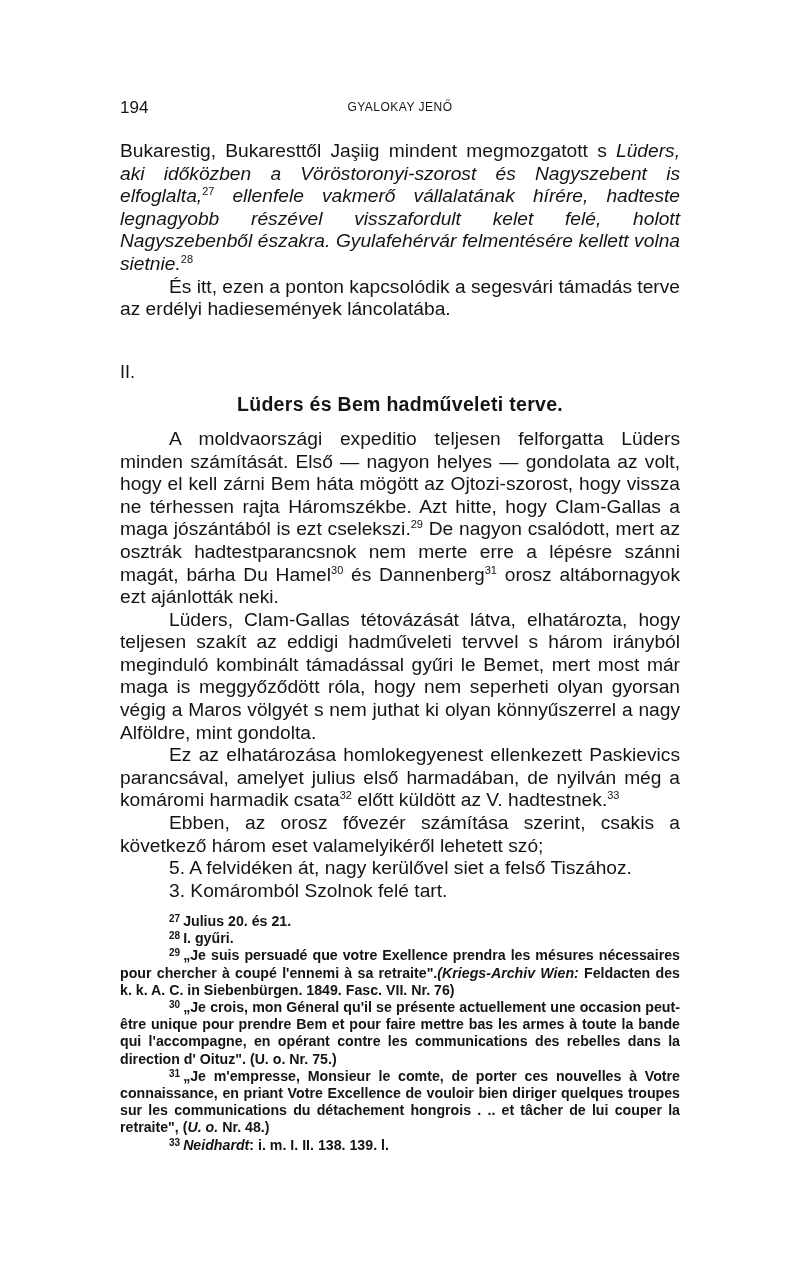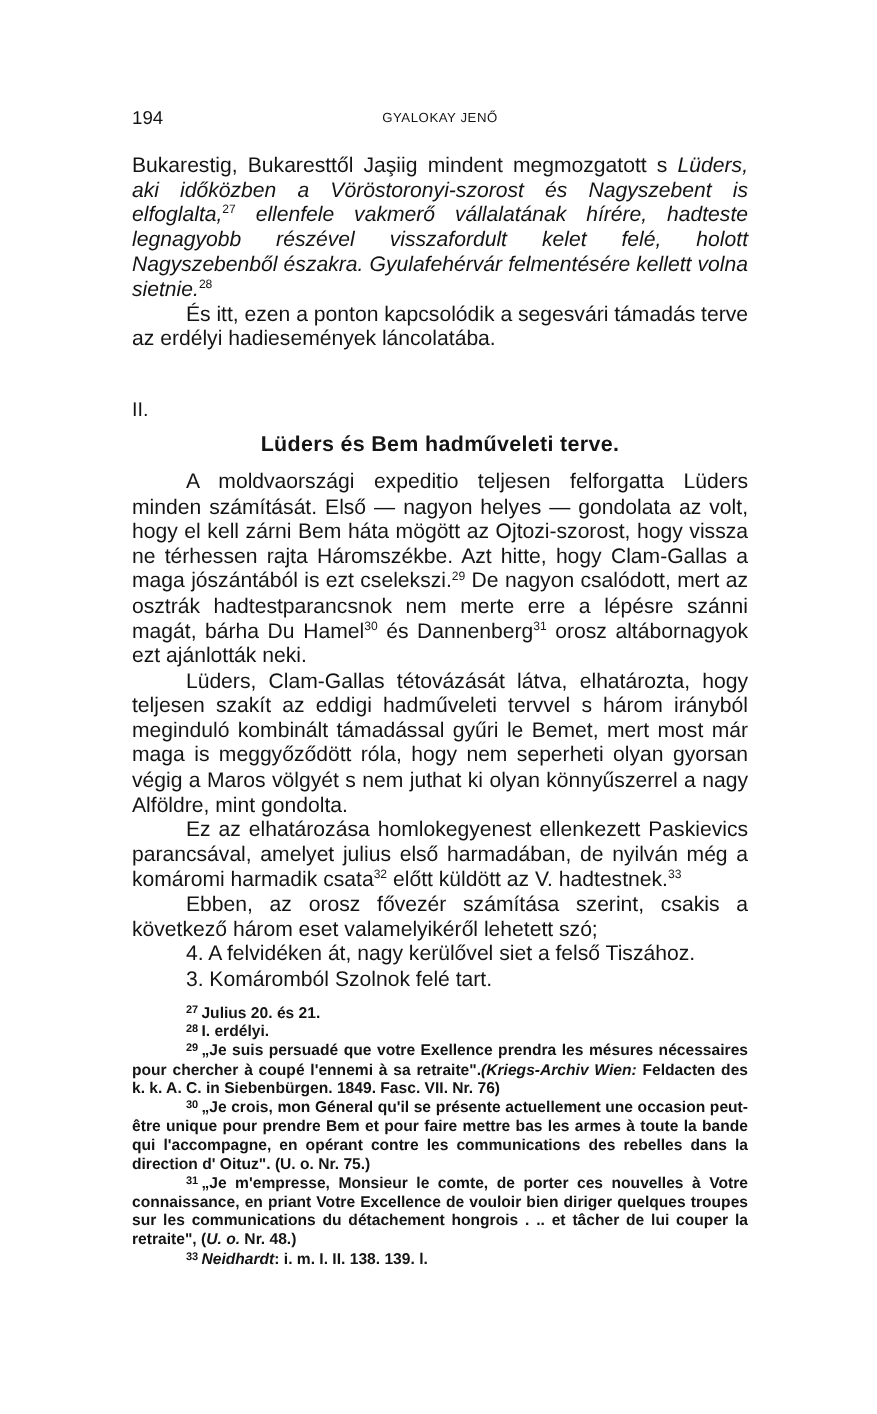--- a/index.html
+++ b/index.html
@@ -54,25 +54,25 @@
     <p class="section-title">Lüders és Bem hadműveleti terve.</p>
 
     <p class="indent"><span>A moldvaországi expeditio teljesen felforgatta Lüders minden számítását. Első — nagyon helyes — gondolata az volt, hogy el kell zárni Bem háta mögött az Ojtozi-szorost, hogy vissza ne térhessen rajta Háromszékbe. Azt hitte, hogy Clam-Gallas a maga jószántából is ezt cselekszi.</span><sup>29</sup><span> De nagyon csalódott, mert az osztrák hadtestparancsnok nem merte erre a lépésre szánni magát, bárha Du Hamel</span><sup>30</sup><span> és Dannenberg</span><sup>31</sup><span> orosz altábornagyok ezt ajánlották neki.</span></p>
 
     <p class="indent">Lüders, Clam-Gallas tétovázását látva, elhatározta, hogy teljesen szakít az eddigi hadműveleti tervvel s három irányból meginduló kombinált támadással gyűri le Bemet, mert most már maga is meggyőződött róla, hogy nem seperheti olyan gyorsan végig a Maros völgyét s nem juthat ki olyan könnyűszerrel a nagy Alföldre, mint gondolta.</p>
 
     <p class="indent"><span>Ez az elhatározása homlokegyenest ellenkezett Paskievics parancsával, amelyet julius első harmadában, de nyilván még a komáromi harmadik csata</span><sup>32</sup><span> előtt küldött az V. hadtestnek.</span><sup>33</sup></p>
 
     <p class="indent">Ebben, az orosz fővezér számítása szerint, csakis a következő három eset valamelyikéről lehetett szó;</p>
 
-    <p class="list-item">4. A felvidéken át, nagy kerülővel siet a felső Tiszához.</p>
+    <p class="list-item">5. A felvidéken át, nagy kerülővel siet a felső Tiszához.</p>
     <p class="list-item">3. Komáromból Szolnok felé tart.</p>
   </div>
 
   <div class="footnotes">
     <p class="fn-indent"><span class="fn-num">27</span><span>Julius 20. és 21.</span></p>
-    <p class="fn-indent"><span class="fn-num">28</span><span>I. erdélyi.</span></p>
+    <p class="fn-indent"><span class="fn-num">28</span><span>I. gyűri.</span></p>
     <p class="fn-indent"><span class="fn-num">29</span><span>„Je suis persuadé que votre Exellence prendra les mésures nécessaires pour chercher à coupé l'ennemi à sa retraite".</span><span class="it">(Kriegs-Archiv Wien:</span><span> Feldacten des k. k. A. C. in Siebenbürgen. 1849. Fasc. VII. Nr. 76)</span></p>
     <p class="fn-indent"><span class="fn-num">30</span><span>„Je crois, mon Géneral qu'il se présente actuellement une occasion peut-être unique pour prendre Bem et pour faire mettre bas les armes à toute la bande qui l'accompagne, en opérant contre les communications des rebelles dans la direction d' Oituz". (U. o. Nr. 75.)</span></p>
     <p class="fn-indent"><span class="fn-num">31</span><span>„Je m'empresse, Monsieur le comte, de porter ces nouvelles à Votre connaissance, en priant Votre Excellence de vouloir bien diriger quelques troupes sur les communications du détachement hongrois . .. et tâcher de lui couper la retraite", (</span><span class="it">U. o.</span><span> Nr. 48.)</span></p>
     <p class="fn-indent"><span class="fn-num">33</span><span class="it">Neidhardt</span><span>: i. m. I. II. 138. 139. l.</span></p>
   </div>
 </div>
 
 </body></html>

